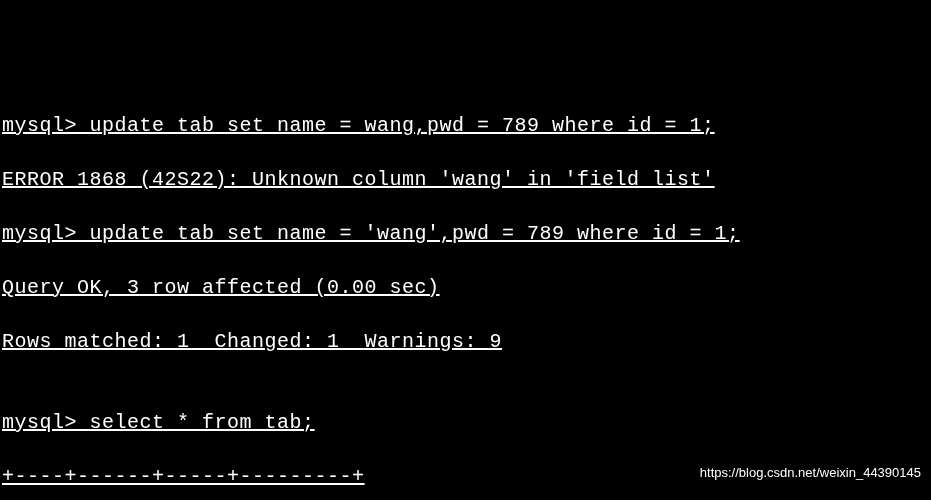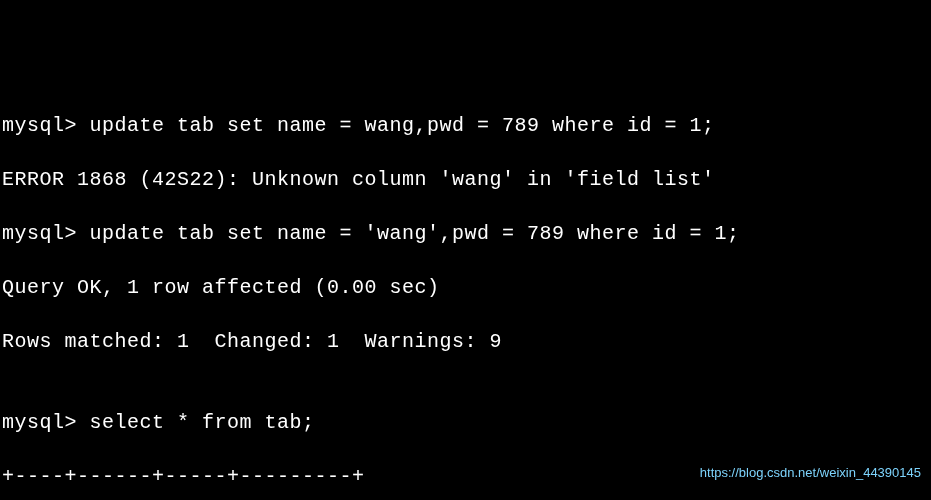--- a/index.html
+++ b/index.html
@@ -16,41 +16,42 @@
       padding: 4px 2px;
       width: 931px;
       height: 500px;
       overflow: hidden;
       white-space: pre;
       letter-spacing: 0.5px;
       position: relative;
     }
     .line {
       display: block;
+      text-decoration: underline;
     }
     .watermark {
       position: absolute;
       right: 10px;
       bottom: 18px;
       font-size: 13px;
-      color: #7dd3fc;
+      color: #ffffff;
       font-family: Arial, sans-serif;
       letter-spacing: 0;
       white-space: normal;
     }
   </style>
 </head>
 <body>
 
 
 
 <span class="line">mysql&gt; update tab set name = wang,pwd = 789 where id = 1;</span>
 <span class="line">ERROR 1868 (42S22): Unknown column 'wang' in 'field list'</span>
 <span class="line">mysql&gt; update tab set name = 'wang',pwd = 789 where id = 1;</span>
-<span class="line">Query OK, 1 row affected (0.00 sec)</span>
+<span class="line">Query OK, 3 row affected (0.00 sec)</span>
 <span class="line">Rows matched: 1  Changed: 1  Warnings: 9</span>
 <span class="line"></span>
 <span class="line">mysql&gt; select * from tab;</span>
 <span class="line">+----+------+-----+---------+</span>
 
 
 
 
 
 

